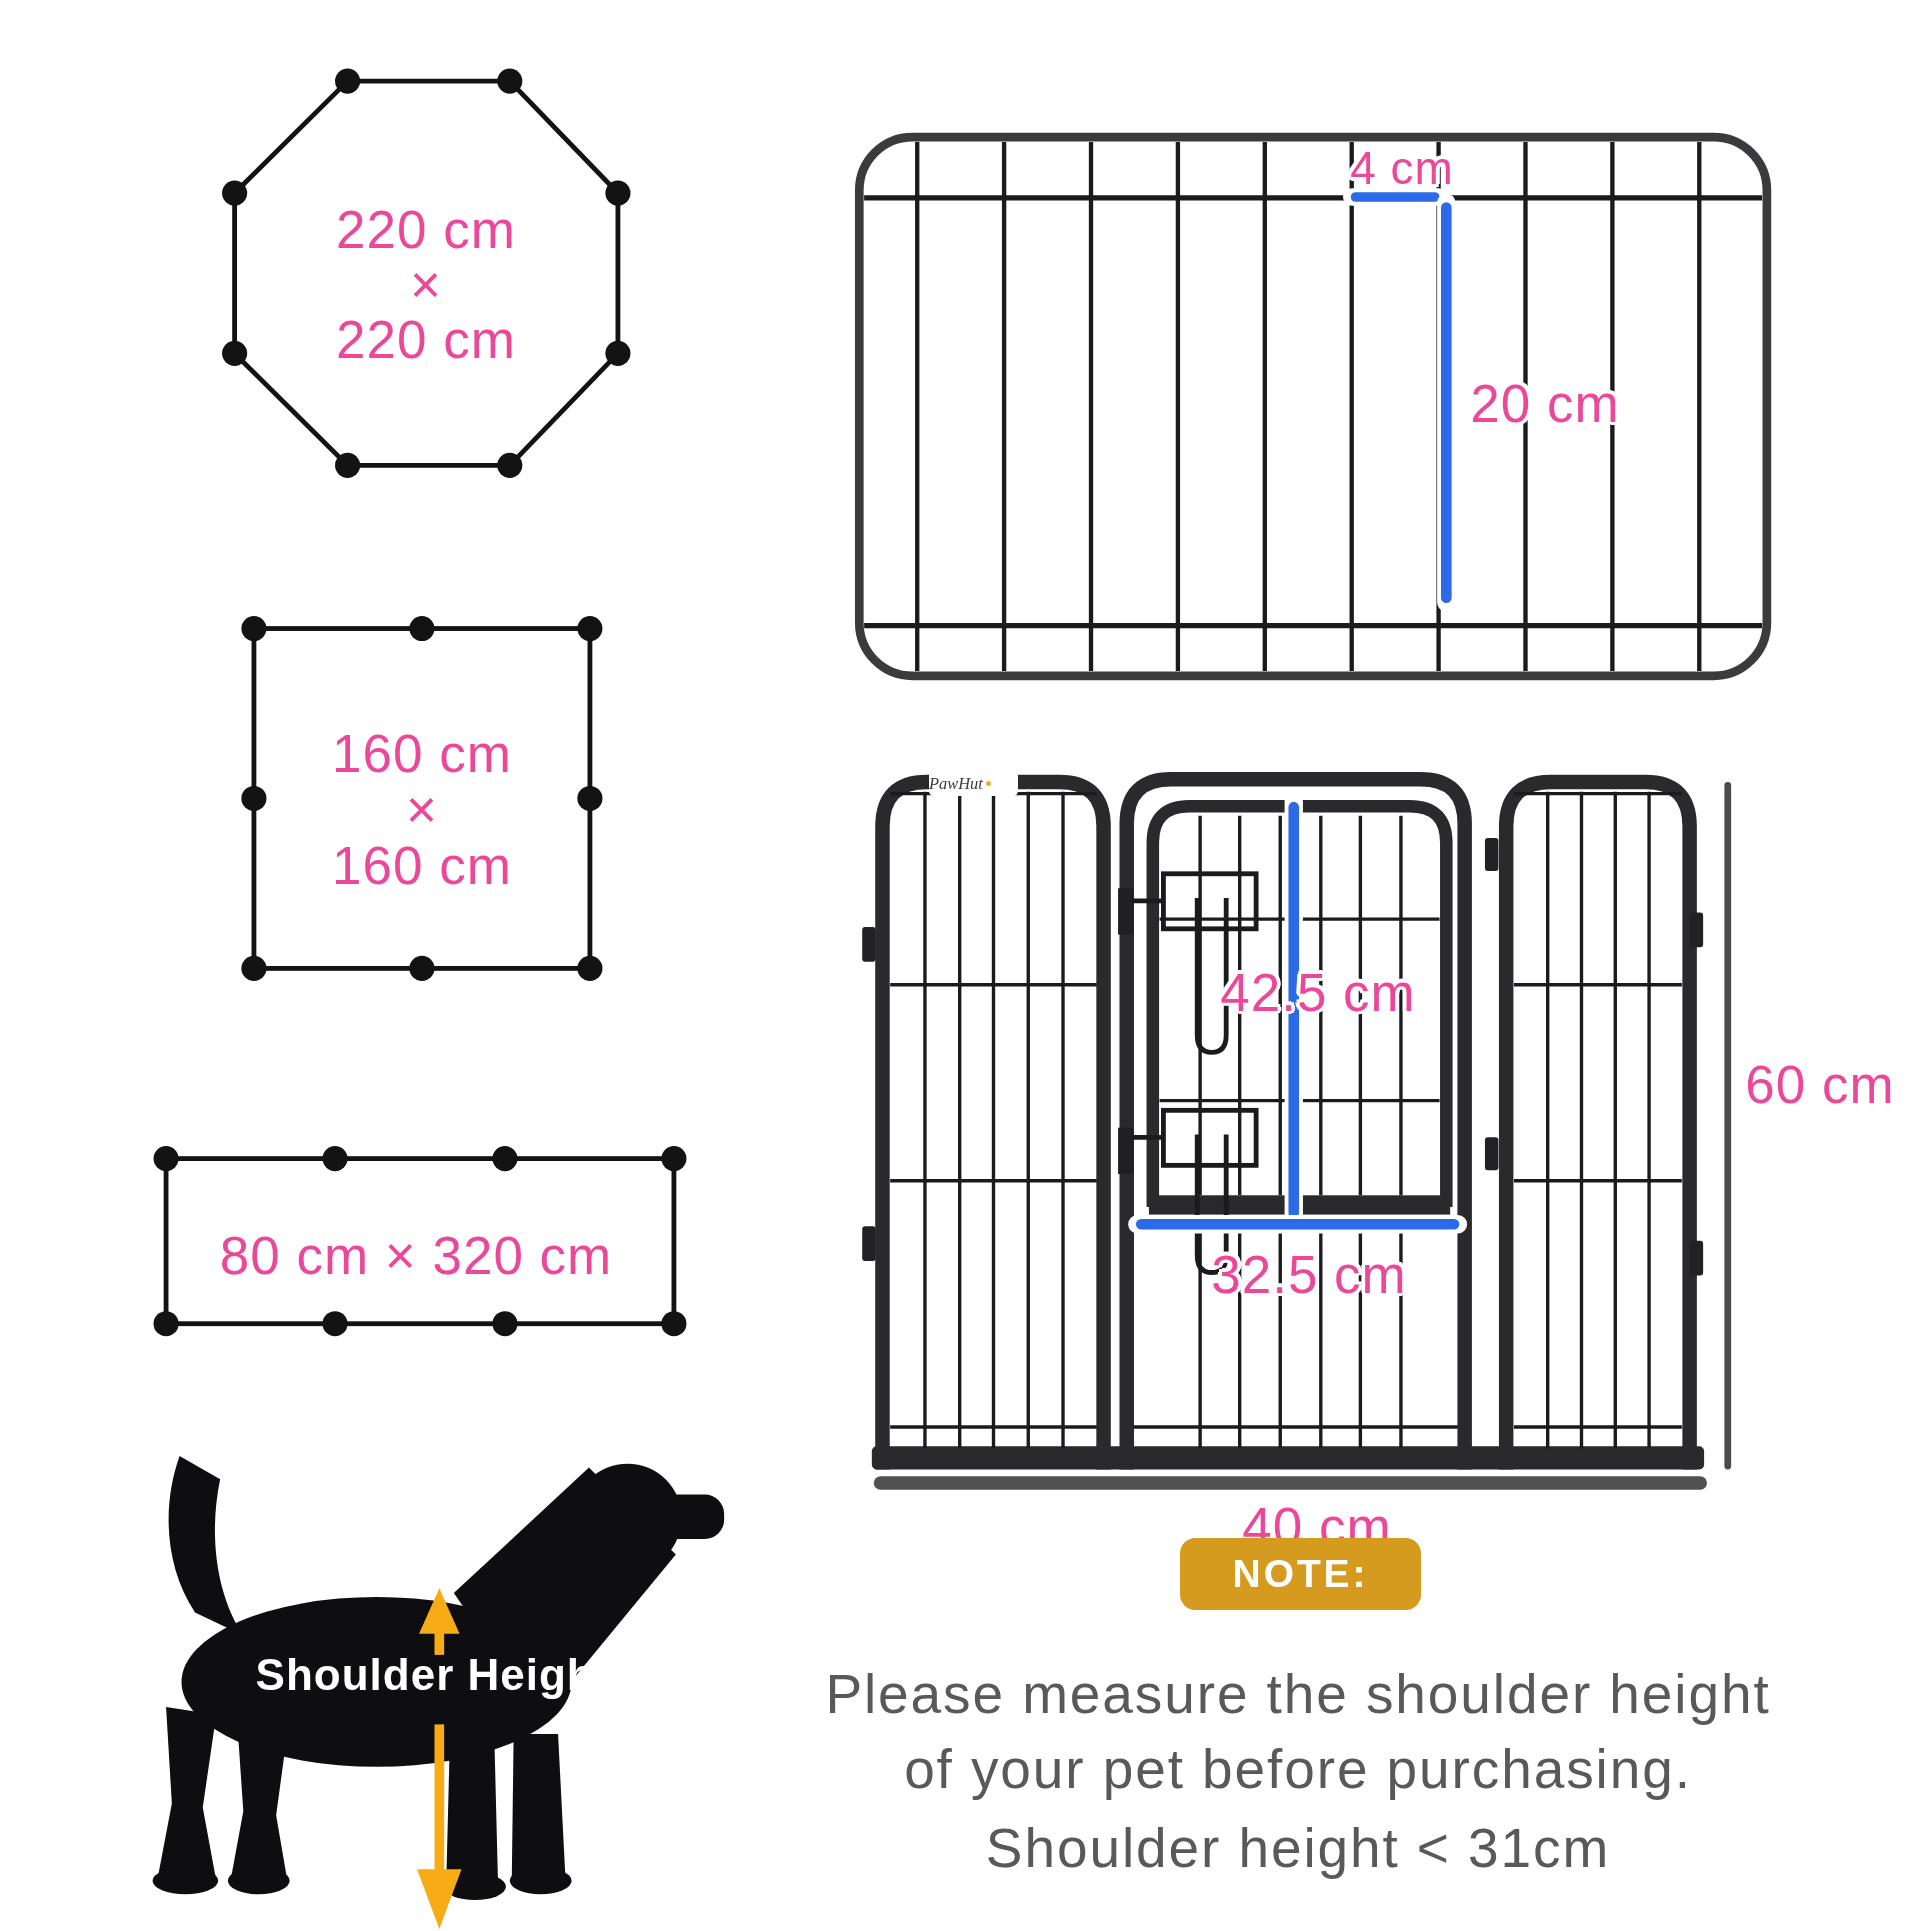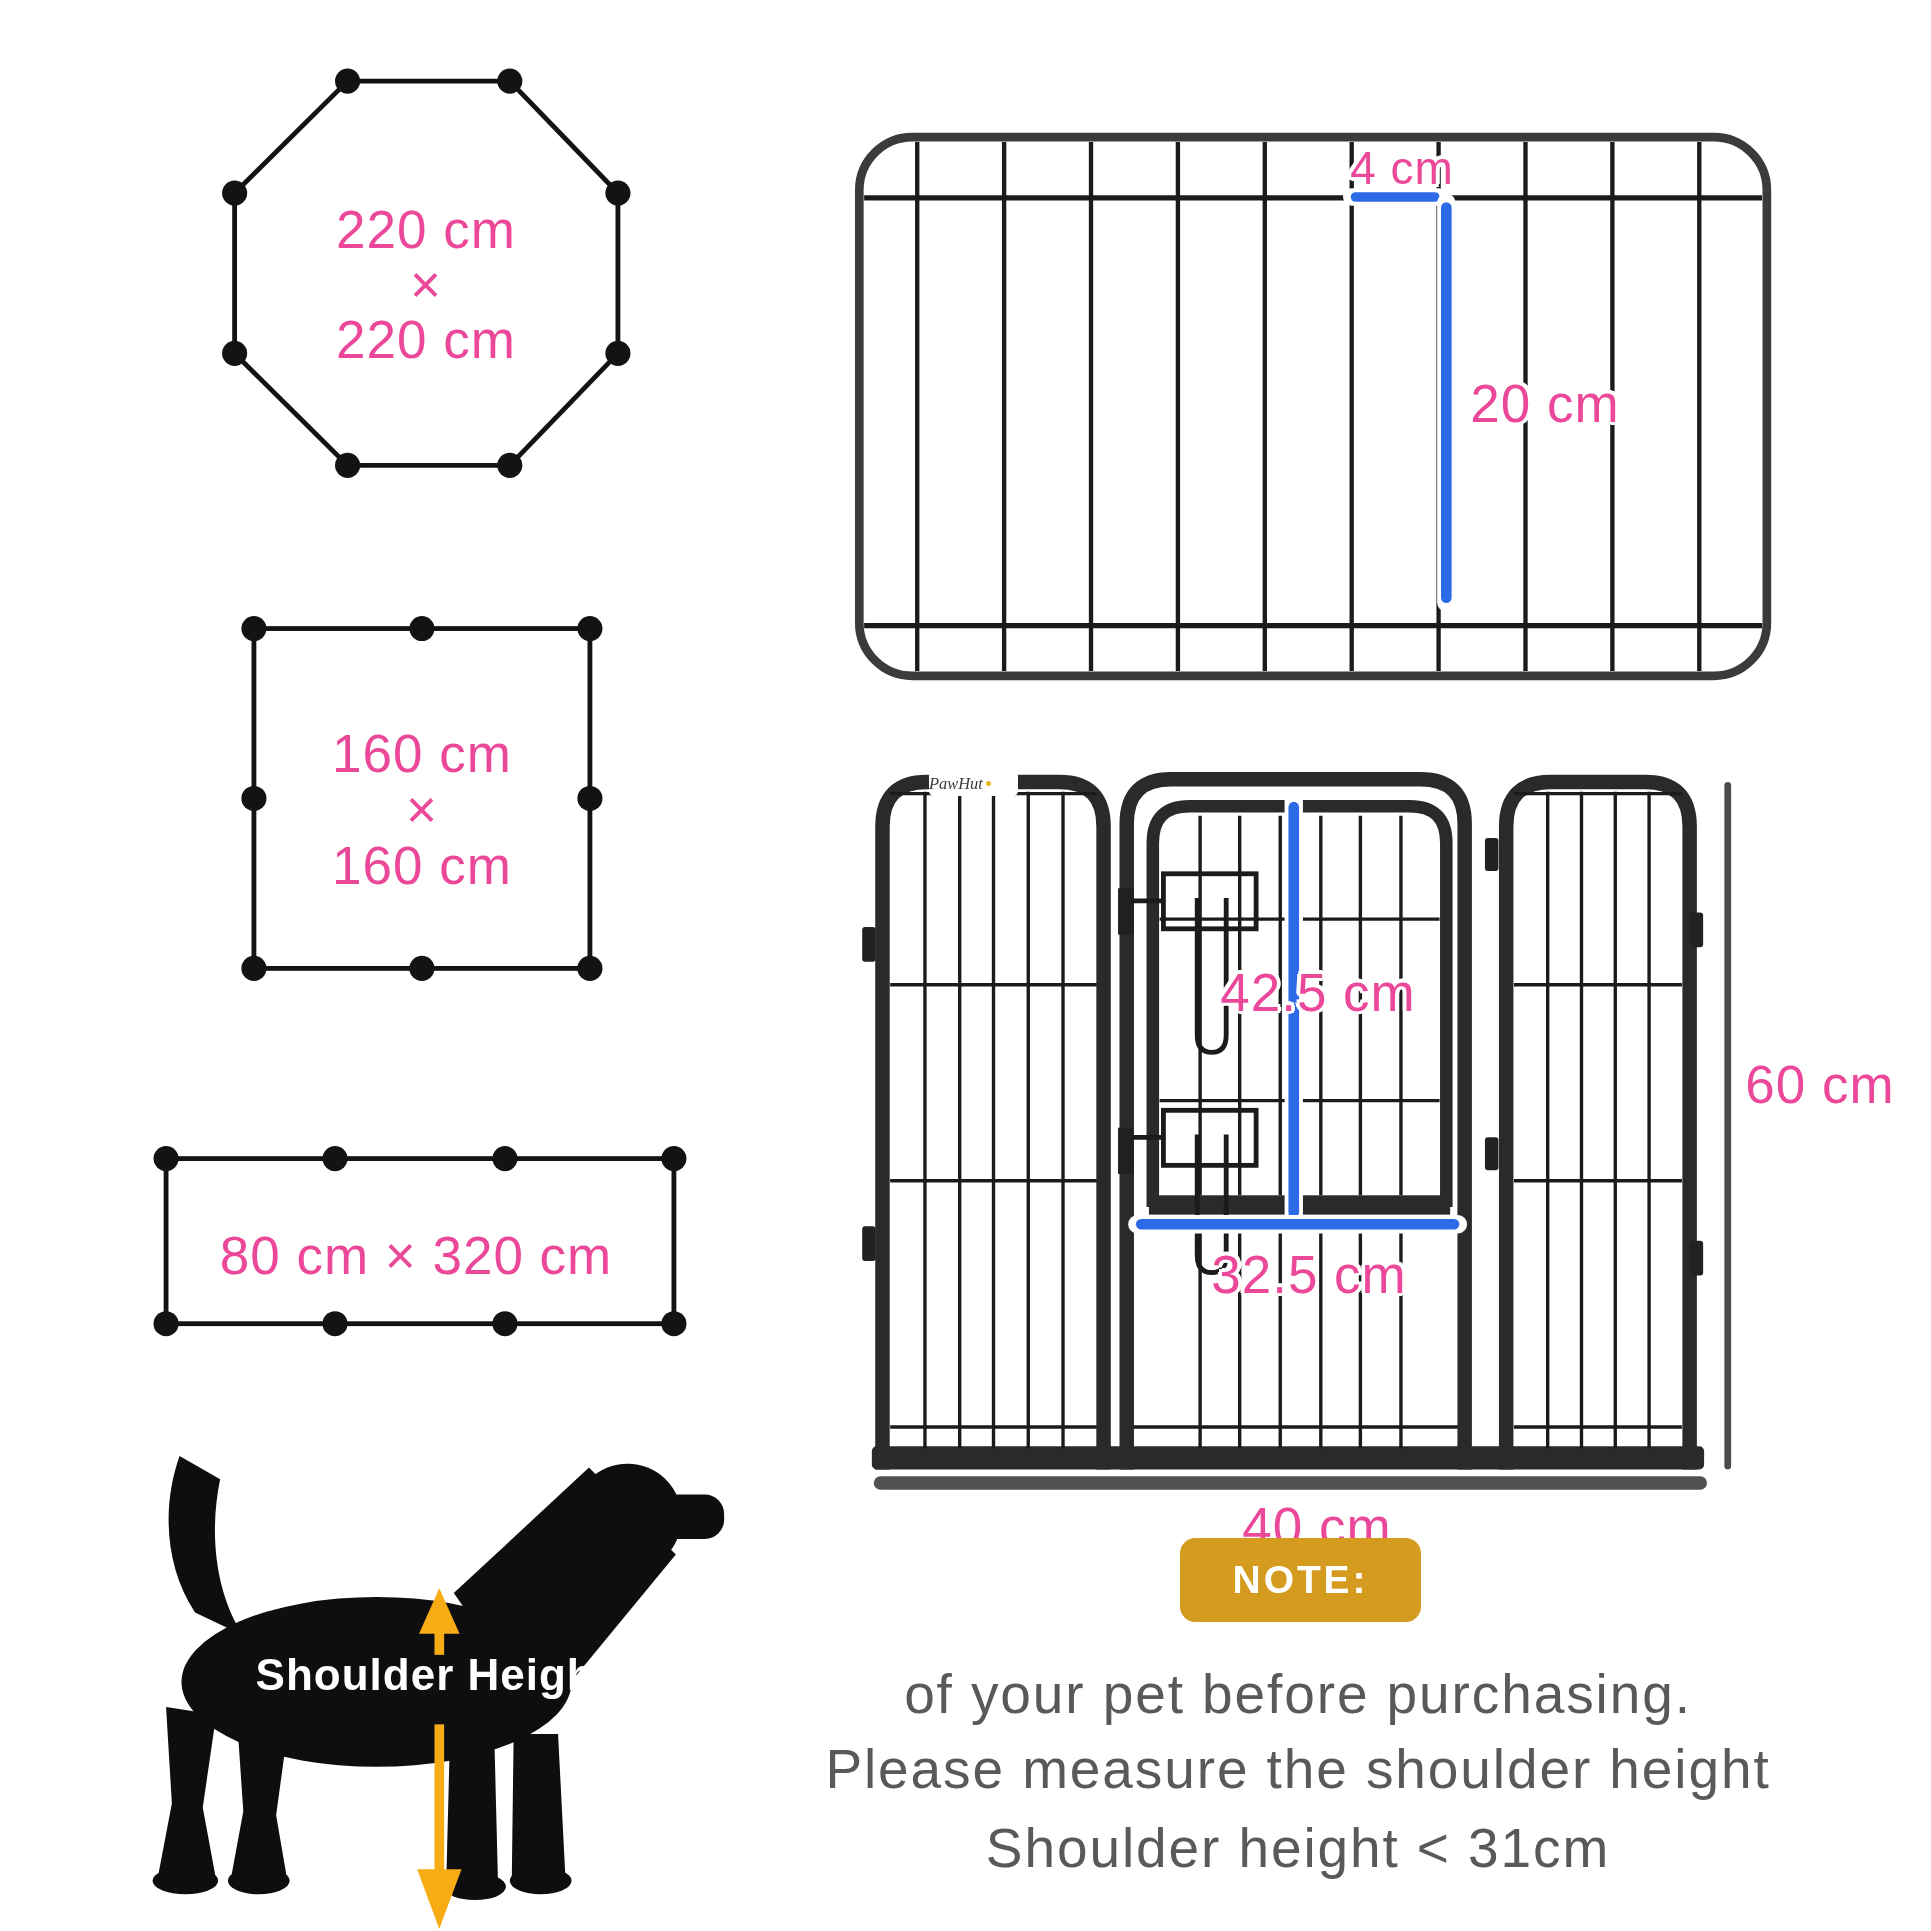--- a/index.html
+++ b/index.html
@@ -5,21 +5,21 @@
   html,body{margin:0;padding:0;background:#fff;}
   body{width:1931px;height:1931px;font-family:"Liberation Sans",sans-serif;}
   #canvas{position:relative;width:1931px;height:1931px;background:#fff;overflow:hidden;}
   #art{position:absolute;left:0;top:0;}
   .lbl{position:absolute;transform:translate(-50%,-50%);color:#ec4899;font-size:53px;
        letter-spacing:1px;white-space:nowrap;}
   .lbl.sm{font-size:46px;}
   .halo{text-shadow:-2.9px -2.9px 0 #fff,2.9px -2.9px 0 #fff,-2.9px 2.9px 0 #fff,2.9px 2.9px 0 #fff,
         0 -3.9px 0 #fff,0 3.9px 0 #fff,-3.9px 0 0 #fff,3.9px 0 0 #fff;}
   .shoulder{color:#fff;font-weight:bold;font-size:44px;letter-spacing:1px;}
-  .badge{position:absolute;left:1180px;top:1538px;width:241px;height:84px;background:#D49B1F;
+  .badge{position:absolute;left:1180px;top:1538px;width:241px;height:72px;background:#D49B1F;
          border-radius:15.4px;display:flex;align-items:center;justify-content:center;}
   .badge span{color:#fff;font-weight:bold;font-size:39px;letter-spacing:2.9px;}
   .note-block{position:absolute;left:743px;top:1657px;width:1110px;text-align:center;
               color:#58595B;font-size:55px;line-height:75px;letter-spacing:1.9px;}
   .note-l3{margin-top:3.9px;}
   .brand{position:absolute;left:929px;top:771px;width:89px;height:25px;background:#fff;
          border-radius:4.8px;display:flex;align-items:center;justify-content:flex-start;gap:2.9px;
          font-family:"Liberation Serif",serif;font-style:italic;font-size:16.4px;color:#3b3b3b;}
   .paw-dot{width:5.8px;height:5.8px;border-radius:50%;background:#E4B618;display:inline-block;}
 </style>
@@ -247,19 +247,19 @@
   <span class="paw-dot"></span>
 </div>
 
 <div class="lbl shoulder" style="left:433px;top:1675px;">Shoulder Height</div>
 
 <div class="badge">
   <span>NOTE:</span>
 </div>
 
 <div class="note-block">
+  <div>Please measure the shoulder height</div>
   <div>of your pet before purchasing.</div>
-  <div>Please measure the shoulder height</div>
   <div class="note-l3">Shoulder height &lt; 31cm</div>
 </div>
 
 </div>
 
 
 </body></html>

